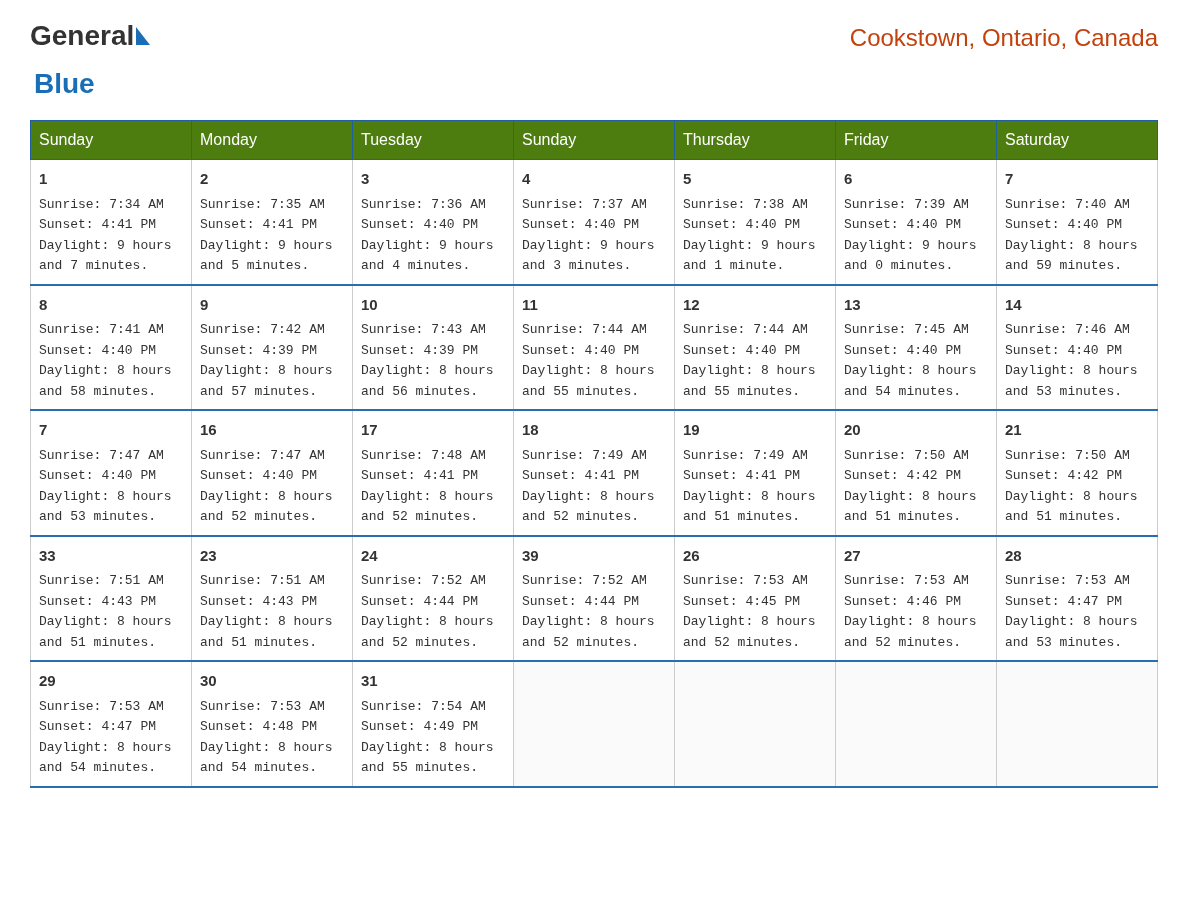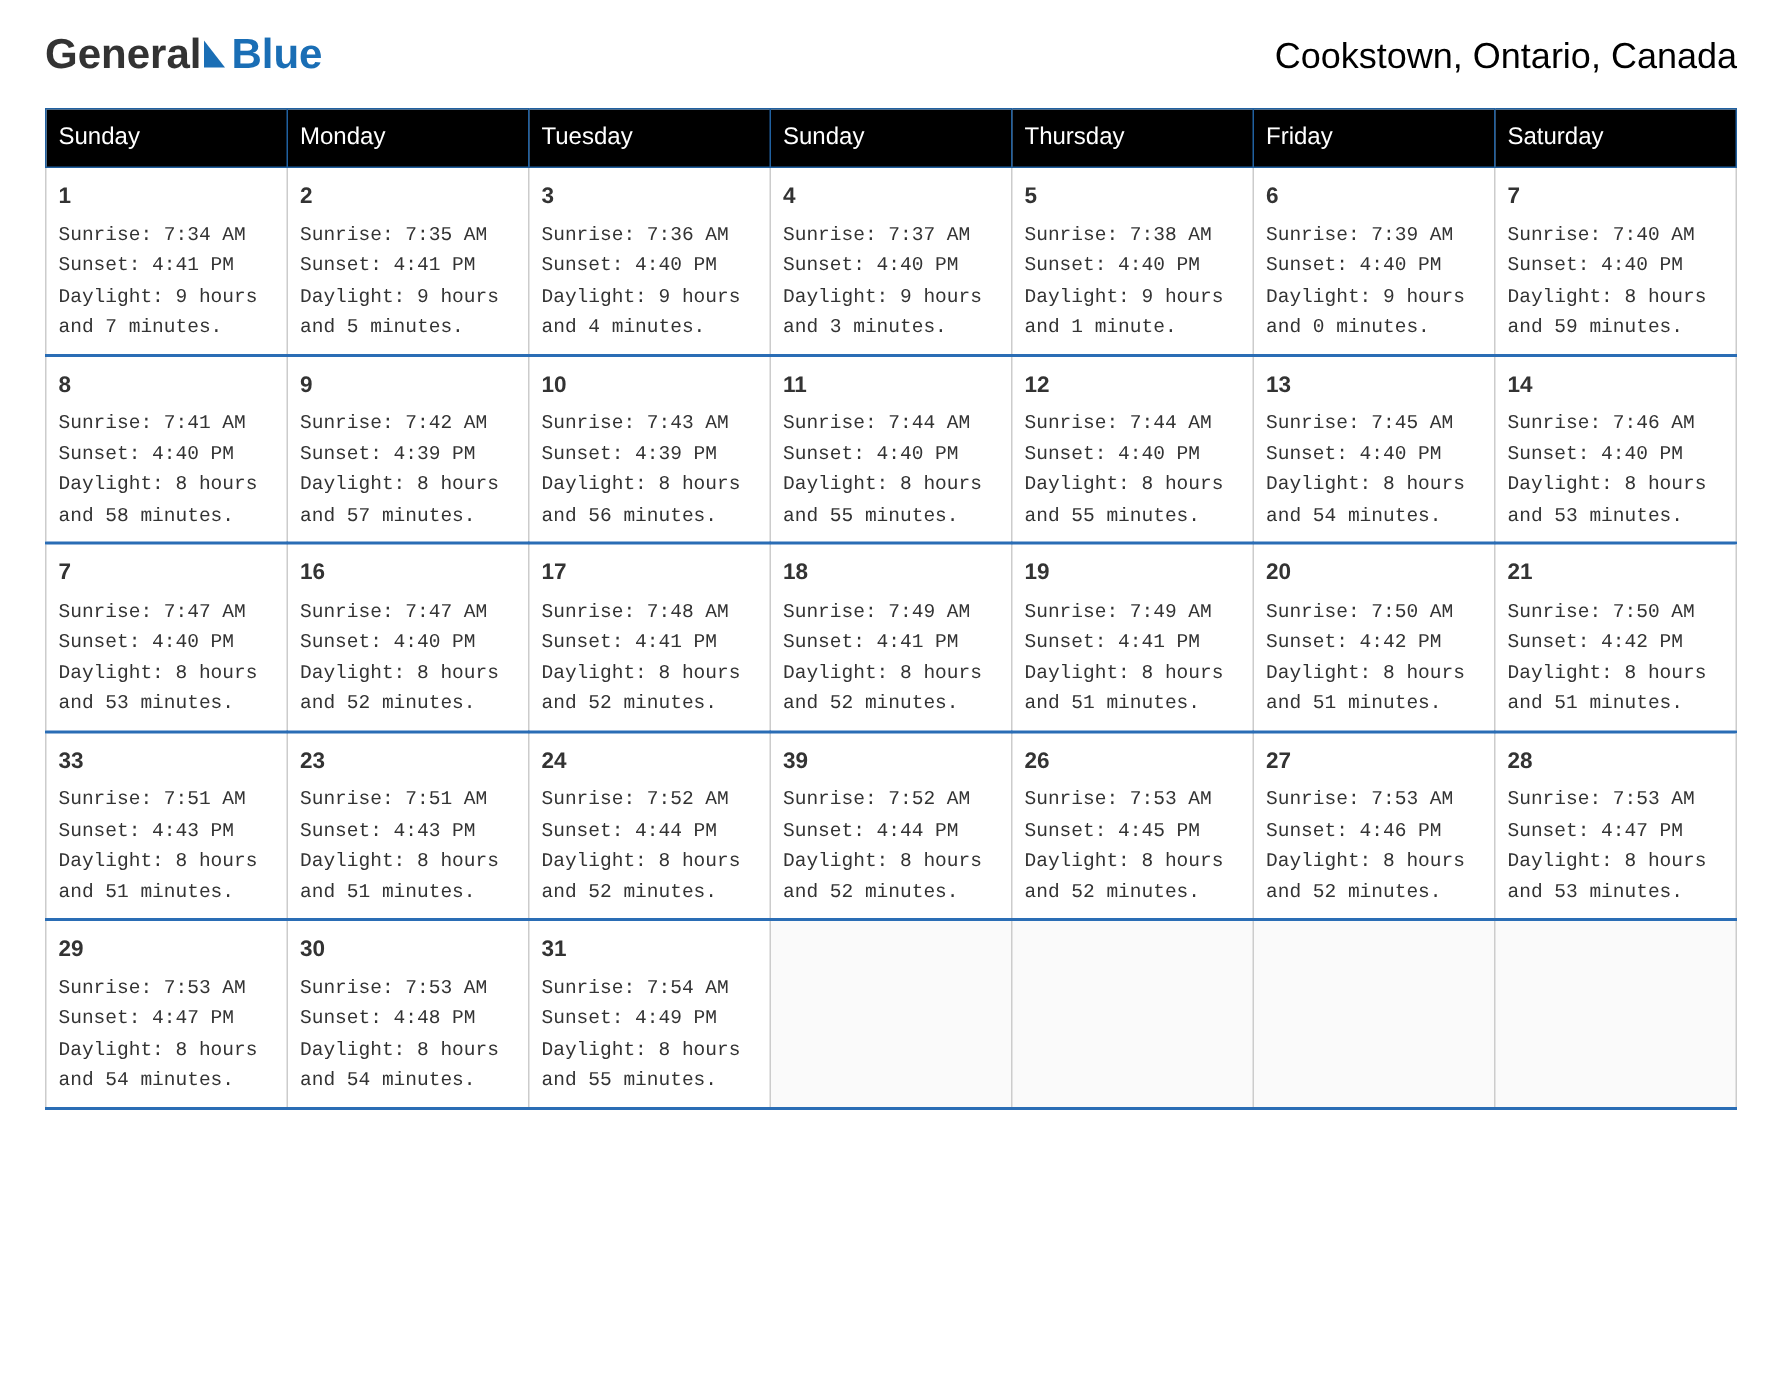--- a/index.html
+++ b/index.html
@@ -31,47 +31,48 @@
       margin-left: 2px;
       vertical-align: middle;
     }
     .logo-blue {
       font-size: 28px;
       font-weight: bold;
       color: #1a6eb5;
     }
     .logo-wrapper {
       display: flex;
-      flex-direction: row;
+      flex-direction: column;
+      gap: 16px;
     }
     .logo-row1 {
       display: flex;
       align-items: center;
     }
     .title-section {
       text-align: right;
     }
     .month-title {
       font-size: 52px;
       font-weight: bold;
       color: #222;
       line-height: 1.1;
     }
     .location-title {
       font-size: 24px;
-      color: #000000;
+      color: #c2410c;
       margin-top: 4px;
     }
     .calendar-table {
       width: 100%;
       border-collapse: collapse;
       border: 1px solid #aaa;
     }
     .calendar-table th {
-      background-color: #000000;
+      background-color: #4d7c0f;
       color: #fff;
       padding: 10px 8px;
       font-size: 16px;
       font-weight: normal;
       text-align: left;
       border: 1px solid #2060a0;
     }
     .calendar-table td {
       vertical-align: top;
       padding: 8px;

